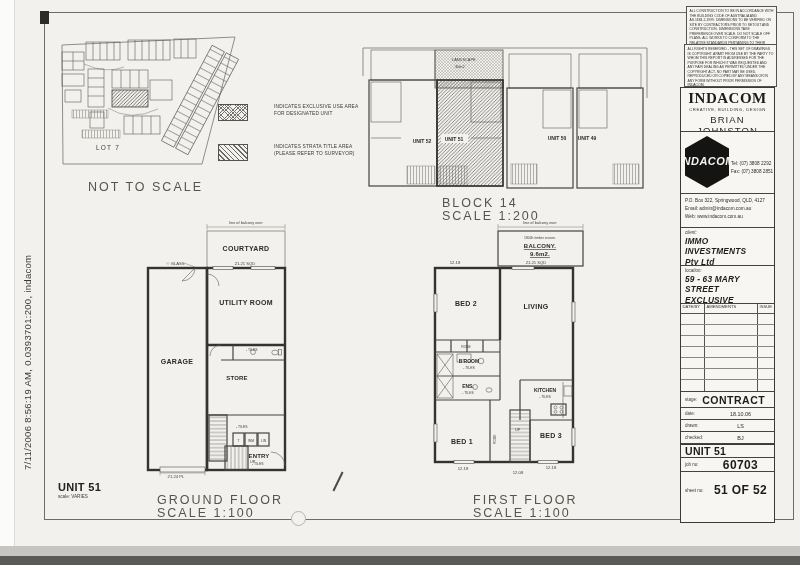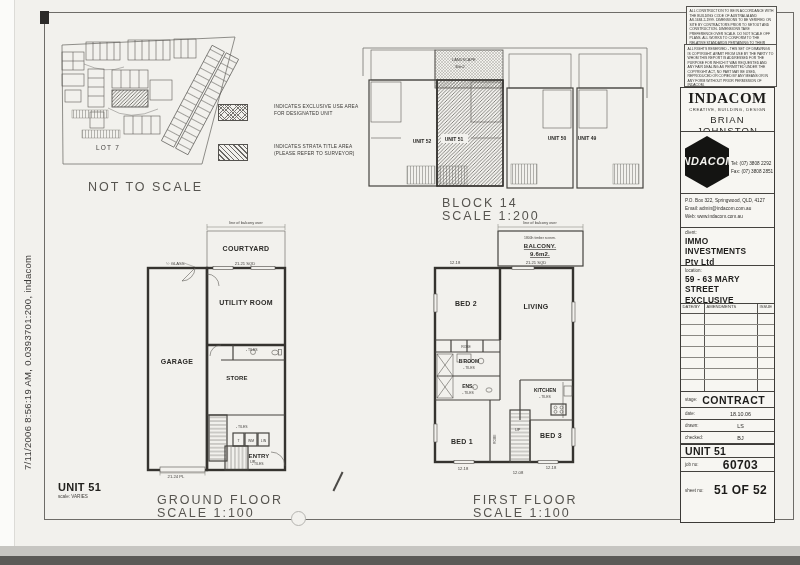--- a/index.html
+++ b/index.html
@@ -66,21 +66,21 @@
   .tb-principal{font-size:9.5px;letter-spacing:1.1px;color:#2c2b28;margin-top:2px;}
   .tb-logo{height:62px;}
   .cube{position:absolute;left:4px;top:4px;width:44px;height:52px;background:#141412;
         clip-path:polygon(50% 0,100% 24%,100% 76%,50% 100%,0 76%,0 24%);
         display:flex;align-items:center;justify-content:center;}
   .cube span{color:#f5f4f0;font-weight:bold;font-style:italic;font-size:11px;letter-spacing:.5px;line-height:1.05;}
   .tb-contact{position:absolute;left:50px;top:28px;font-size:4.7px;line-height:1.7;color:#2e2d2a;}
   .tb-address{height:34px;padding:3px 4px;font-size:4.7px;line-height:1.75;color:#2e2d2a;}
   .tb-address span{display:block;}
   .tb-field{padding:2px 4px;}
-  .tb-client,.tb-project,.tb-location{height:38px;}
+  .tb-client,.tb-project,.tb-location{height:38px;font-style:italic;}
   .fld-label{font-size:4.5px;color:#3c3a37;}
   .fld-value{font-size:8.3px;font-weight:bold;line-height:1.25;color:#1d1c1a;letter-spacing:.2px;margin-top:1px;}
   .fld-value span{display:block;}
   .tb-amend{height:88px;padding:0;}
   .am-head,.am-row{display:grid;grid-template-columns:24px 1fr 16px;}
   .am-head{height:10px;border-bottom:1px solid #55534f;font-size:4.2px;color:#35332f;align-items:center;}
   .am-head div,.am-row div{border-right:1px solid #55534f;height:100%;padding-left:1.5px;}
   .am-head div:last-child,.am-row div:last-child{border-right:none;}
   .am-row{height:11px;border-bottom:1px solid #8a8883;}
   .am-row:last-child{border-bottom:none;}

